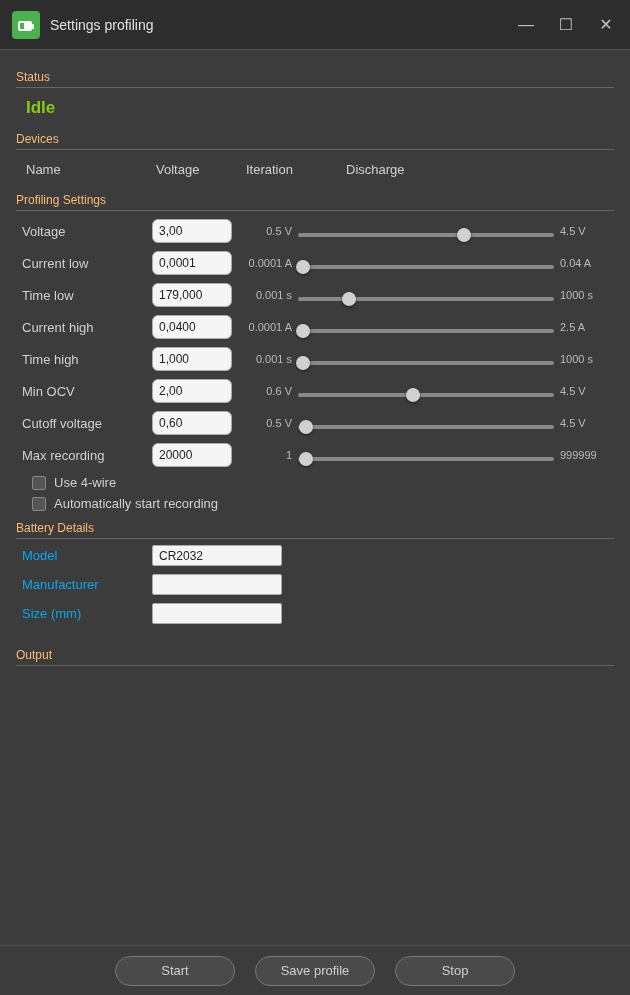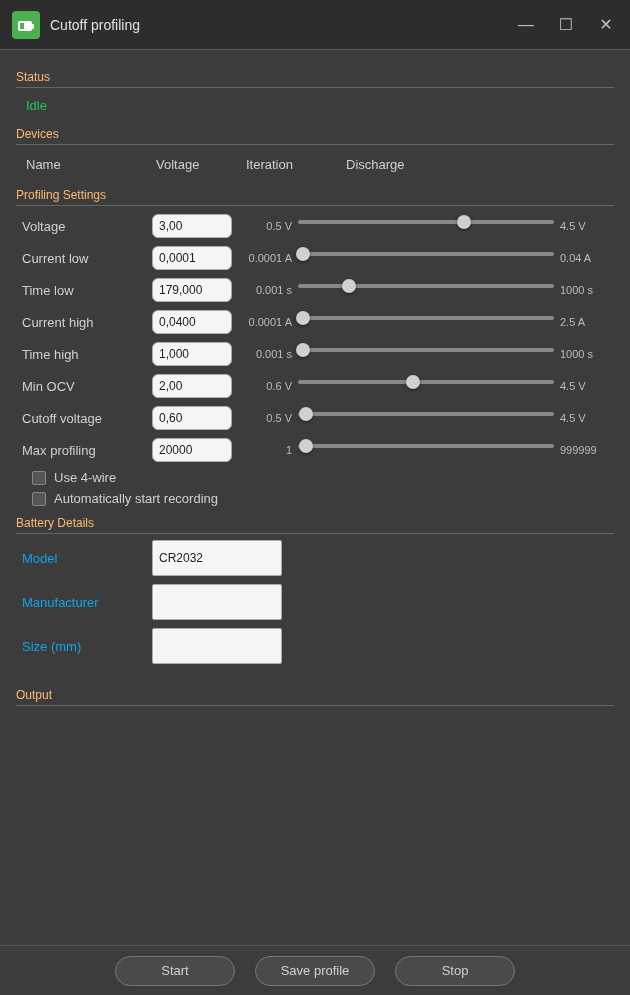--- a/index.html
+++ b/index.html
@@ -67,24 +67,24 @@
     .section-header {
       font-size: 12px;
       color: #fdba74;
       border-bottom: 1px solid #666;
       padding-bottom: 3px;
       margin-bottom: 6px;
       margin-top: 10px;
     }
 
     .status-value {
-      font-weight: normal;
-      font-size: 13px;
+      font-weight: bold;
+      font-size: 17px;
       padding: 4px 0 4px 10px;
-      color: #22c55e;
+      color: #84cc16;
     }
 
     
     .devices-header {
       display: flex;
       padding: 6px 10px;
       color: #d0d0d0;
       font-size: 13px;
       gap: 0;
     }
@@ -115,21 +115,21 @@
       background: #f5f5f5;
       color: #222;
       border: 1px solid #aaa;
       border-radius: 6px;
       padding: 2px 6px;
       font-size: 12px;
       margin-right: 12px;
     }
     .setting-slider-area {
       display: flex;
-      align-items: flex-start;
+      align-items: flex-end;
       flex: 1;
     }
     .slider-min-label {
       font-size: 11px;
       color: #bbb;
       white-space: nowrap;
       margin-right: 6px;
       min-width: 48px;
       text-align: right;
     }
@@ -187,21 +187,21 @@
       margin-bottom: 8px;
       padding: 0 6px;
     }
     .detail-label {
       width: 130px;
       color: #0ea5e9;
       font-size: 13px;
     }
     .detail-input {
       width: 130px;
-      height: 36px;
+      height: 21px;
       background: #f5f5f5;
       color: #222;
       border: 1px solid #aaa;
       border-radius: 2px;
       padding: 2px 6px;
       font-size: 12px;
     }
 
     
     .output-section {
@@ -242,21 +242,21 @@
 <body>
 
 <div class="titlebar">
   <div class="titlebar-icon">
     <svg width="20" height="20" viewBox="0 0 20 20">
       <rect x="2" y="6" width="14" height="10" rx="2" fill="white"></rect>
       <rect x="15" y="9" width="3" height="5" rx="1" fill="white"></rect>
       <rect x="4" y="8" width="4" height="6" fill="#4caf50"></rect>
     </svg>
   </div>
-  <span class="titlebar-title">Cutoff profiling</span>
+  <span class="titlebar-title">Settings profiling</span>
   <div class="titlebar-controls">
     <div class="titlebar-btn">—</div>
     <div class="titlebar-btn">☐</div>
     <div class="titlebar-btn titlebar-close">✕</div>
   </div>
 </div>
 
 <div class="content">
 
   <div class="section-header">Status</div>
@@ -343,21 +343,21 @@
       <input class="setting-input" type="text" value="0,60" style="">
       <div class="setting-slider-area">
         <span class="slider-min-label">0.5 V</span>
         <div class="slider-track">
           <div class="slider-thumb" style="left: calc(3% - 7px);"></div>
         </div>
         <span class="slider-max-label">4.5 V</span>
       </div>
     </div>
       <div class="setting-row">
-      <span class="setting-label">Max profiling</span>
+      <span class="setting-label">Max recording</span>
       <input class="setting-input" type="text" value="20000" style="">
       <div class="setting-slider-area">
         <span class="slider-min-label">1</span>
         <div class="slider-track">
           <div class="slider-thumb" style="left: calc(3% - 7px);"></div>
         </div>
         <span class="slider-max-label">999999</span>
       </div>
     </div>
     </div>

